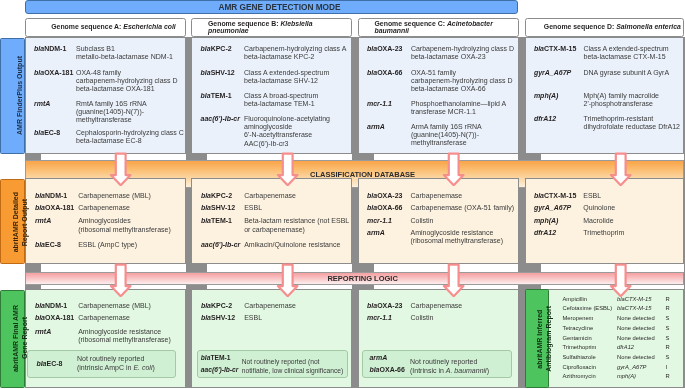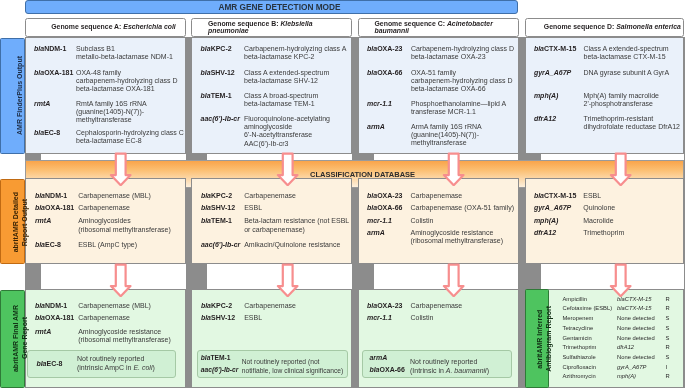--- a/index.html
+++ b/index.html
@@ -265,20 +265,23 @@
       <div class="grow" style="left: 8.4px; top: 38px; right: 2px;">
         <div class="gname" style="width:49.4px"><i>mph(A)</i></div>
         <div class="gdesc">Macrolide</div>
       </div>
       <div class="grow" style="left: 8.4px; top: 49.7px; right: 2px;">
         <div class="gname" style="width:49.4px"><i>dfrA12</i></div>
         <div class="gdesc">Trimethoprim</div>
       </div>
     </div>
 
+  <div class="abs stage-band reporting" style="left:25px;top:272px;width:659.2px;height:12.8px;">
+    <span>REPORTING LOGIC</span>
+  </div>
 
   <div class="abs arrow" style="left:93.3px;top:262.7px;width:23.4px;height:34px;"><svg viewBox="0 0 23.4 34" width="23.4" height="34" xmlns="http://www.w3.org/2000/svg">
         <path d="M6.8 1.6 H16.6 V23.1 H21.5 L11.7 33.2 L1.9 23.1 H6.8 Z" fill="#ffffff" stroke="#f78e8e" stroke-width="2.2" stroke-linejoin="round" stroke-linecap="round"></path>
       </svg></div>
   <div class="abs arrow" style="left:259.7px;top:262.7px;width:23.4px;height:34px;"><svg viewBox="0 0 23.4 34" width="23.4" height="34" xmlns="http://www.w3.org/2000/svg">
         <path d="M6.8 1.6 H16.6 V23.1 H21.5 L11.7 33.2 L1.9 23.1 H6.8 Z" fill="#ffffff" stroke="#f78e8e" stroke-width="2.2" stroke-linejoin="round" stroke-linecap="round"></path>
       </svg></div>
   <div class="abs arrow" style="left:426.2px;top:262.7px;width:23.4px;height:34px;"><svg viewBox="0 0 23.4 34" width="23.4" height="34" xmlns="http://www.w3.org/2000/svg">
         <path d="M6.8 1.6 H16.6 V23.1 H21.5 L11.7 33.2 L1.9 23.1 H6.8 Z" fill="#ffffff" stroke="#f78e8e" stroke-width="2.2" stroke-linejoin="round" stroke-linecap="round"></path>
       </svg></div>

